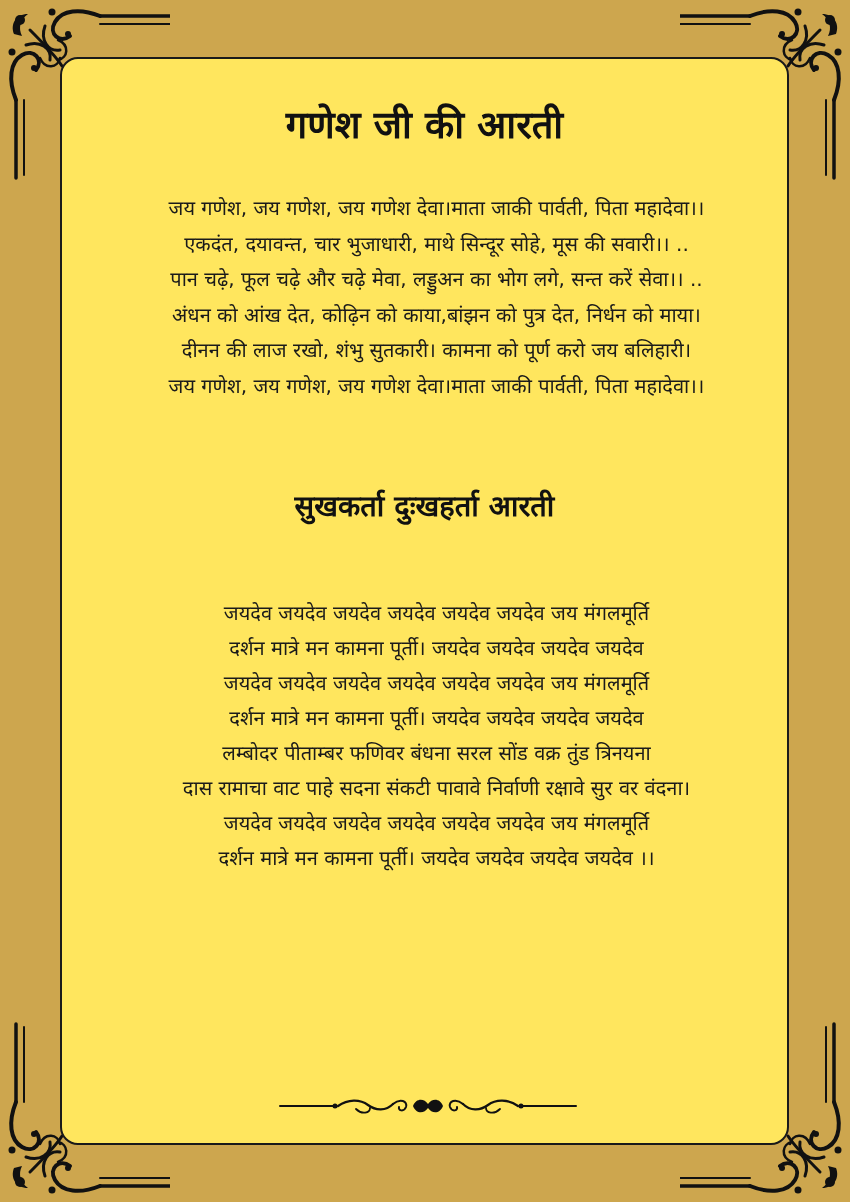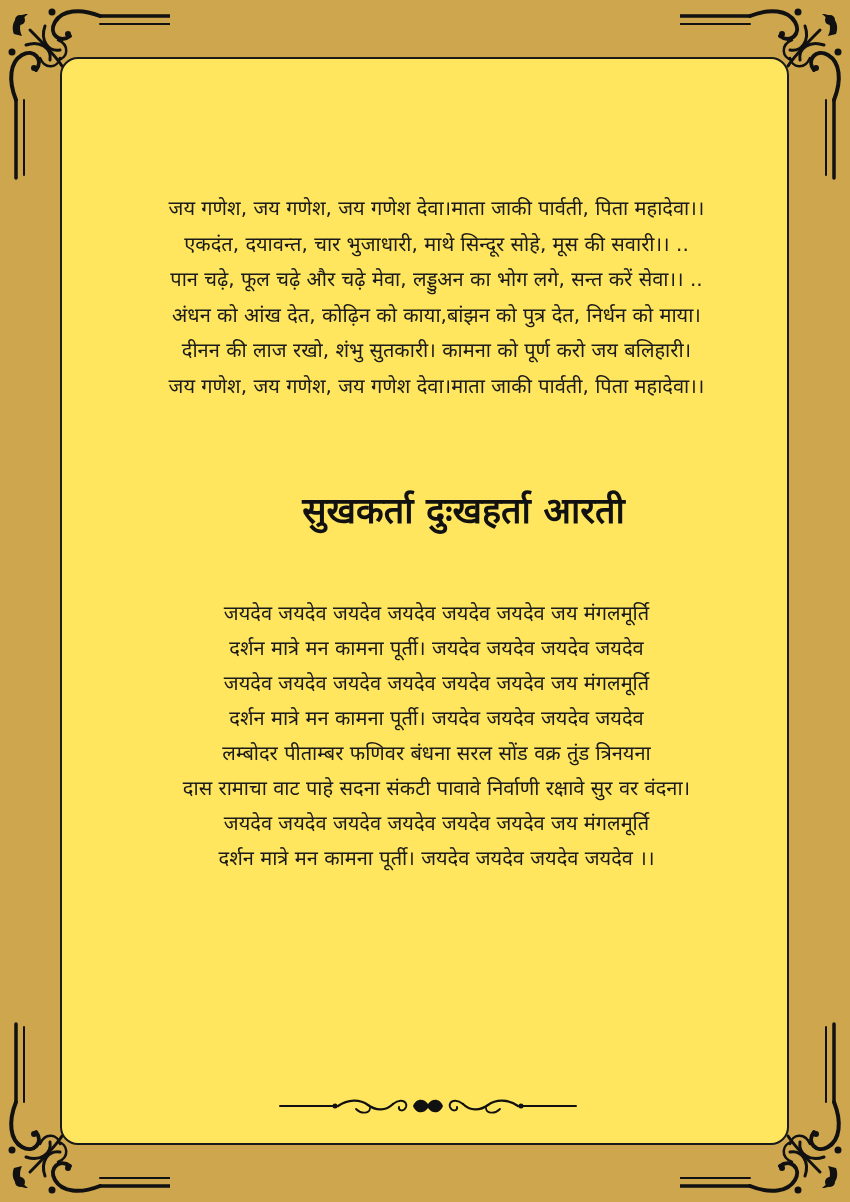--- a/index.html
+++ b/index.html
@@ -18,21 +18,21 @@
   .panel {
     position:absolute; left:60px; top:57px; width:729px; height:1088px;
     background:#FFE65E; border:2px solid #1a1a1a; border-radius:18px;
     box-sizing:border-box;
   }
   .title {
     position:absolute; left:0; width:100%; text-align:center;
     font-weight:bold; color:#111; margin:0;
   }
   .title1 { top:38px; font-size:38px; }
-  .title2 { top:426px; font-size:36px;padding-left:39px; }
+  .title2 { top:426px; font-size:29px; }
   .verses {
     position:absolute; left:0; width:100%; text-align:center;
     color:#1a1a1a; font-size:20px; margin:12px; padding:0; list-style:none;
   }
   .verses1 { top:120px; }
   .verses1 li { height:35.5px; line-height:35.5px; white-space:nowrap; }
   .verses2 { top:525px; }
   .verses2 li { height:35px; line-height:35px; white-space:nowrap; font-size:20px; }
   .divider { position:absolute; left:216px; top:1036px; width:300px; height:22px; }
   .divider svg { width:100%; height:100%; display:block; }
@@ -136,20 +136,21 @@
       <circle cx="12" cy="52" r="3.5"></circle>
       <circle cx="68" cy="34" r="3"></circle>
       <circle cx="34" cy="68" r="3"></circle>
       <path d="M14 34 C10 24 16 14 28 14 C20 20 18 28 22 36 Z"></path>
     </g>
   </svg>
 </div>
 
 <div class="panel">
 
+  <h1 class="title title1">गणेश जी की आरती</h1>
 
   <ul class="verses verses1">
     <li>जय गणेश, जय गणेश, जय गणेश देवा।माता जाकी पार्वती, पिता महादेवा।।</li>
     <li>एकदंत, दयावन्त, चार भुजाधारी, माथे सिन्दूर सोहे, मूस की सवारी।। ..</li>
     <li>पान चढ़े, फूल चढ़े और चढ़े मेवा, लड्डुअन का भोग लगे, सन्त करें सेवा।। ..</li>
     <li>अंधन को आंख देत, कोढ़िन को काया,बांझन को पुत्र देत, निर्धन को माया।</li>
     <li>दीनन की लाज रखो, शंभु सुतकारी। कामना को पूर्ण करो जय बलिहारी।</li>
     <li>जय गणेश, जय गणेश, जय गणेश देवा।माता जाकी पार्वती, पिता महादेवा।।</li>
   </ul>
 

